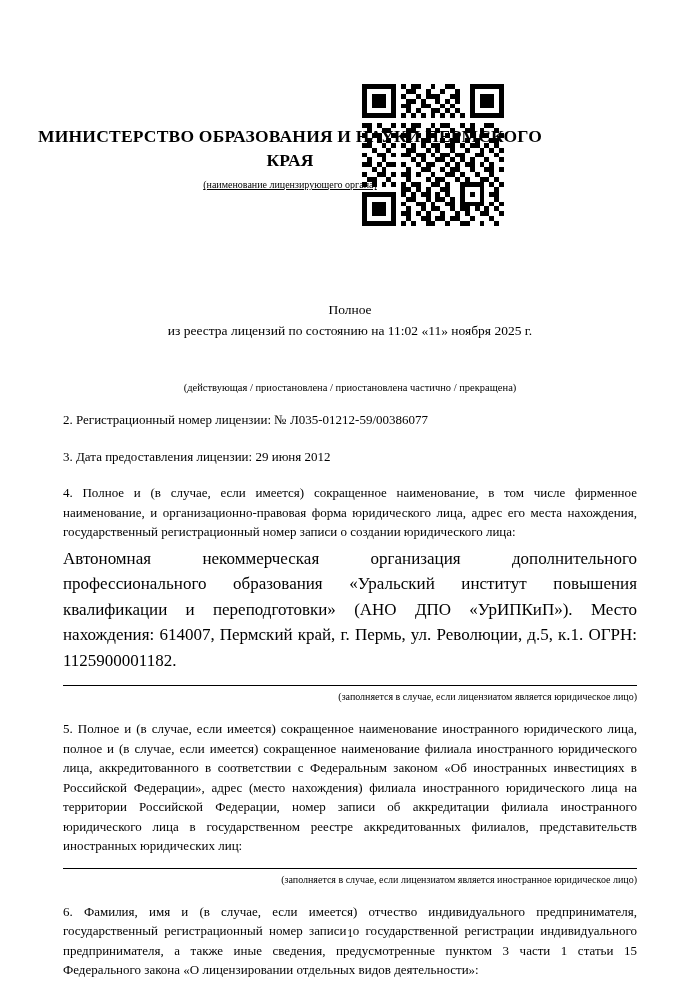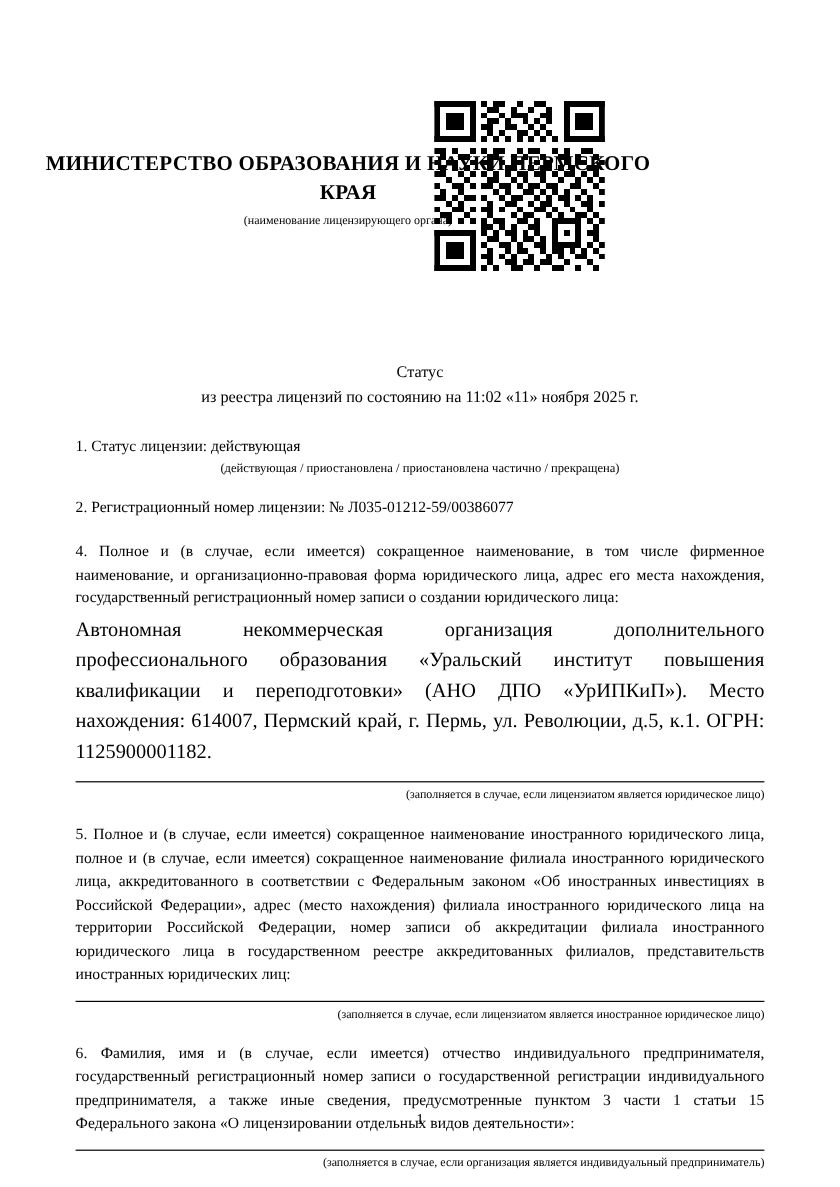--- a/index.html
+++ b/index.html
@@ -42,20 +42,21 @@
     font-size: 17.5px;
     font-weight: bold;
     line-height: 1.35;
     letter-spacing: 0.2px;
     padding: 0 150px 0 30px;
   }
   .org-subtitle {
     font-size: 10px;
     margin-top: 7px;
     padding: 0 150px 0 30px;
+    text-decoration: underline;
   }
 
   .doc-title {
     position: absolute;
     top: 300px;
     left: 0;
     width: 700px;
     text-align: center;
     font-size: 13.5px;
     line-height: 1.55;
@@ -70,21 +71,21 @@
   .item {
     font-size: 13px;
     line-height: 1.5;
     text-align: justify;
     text-justify: inter-word;
   }
   .item.gap { margin-top: 17px; }
   .note {
     font-size: 10.5px;
     text-align: center;
-    margin-top: 3px;
+    margin-top: 20px;
   }
   .note-small {
     font-size: 10px;
     text-align: right;
     margin-top: 5px;
   }
   .rule {
     border: none;
     border-top: 1px solid #000;
     margin: 12px 0 0 0;
@@ -360,31 +361,31 @@
       </g>
     </svg>
   </div>
 
   <div class="header-block">
     <div class="org-title">МИНИСТЕРСТВО ОБРАЗОВАНИЯ И НАУКИ ПЕРМСКОГО КРАЯ</div>
     <div class="org-subtitle">(наименование лицензирующего органа)</div>
   </div>
 
   <div class="doc-title">
-    <div>Статус</div>
+    <div>Полное</div>
     <div>из реестра лицензий по состоянию на 11:02 «11» ноября 2025 г.</div>
   </div>
 
   <div class="body">
 
-    <div class="item">1. Статус лицензии: действующая</div>
     <div class="note">(действующая / приостановлена / приостановлена частично / прекращена)</div>
 
     <div class="item gap">2. Регистрационный номер лицензии: № Л035-01212-59/00386077</div>
 
+    <div class="item gap">3. Дата предоставления лицензии: 29 июня 2012</div>
 
     <div class="item gap">4. Полное и (в случае, если имеется) сокращенное наименование, в том числе фирменное наименование, и организационно-правовая форма юридического лица, адрес его места нахождения, государственный регистрационный номер записи о создании юридического лица:</div>
     <div class="block-text">Автономная некоммерческая организация дополнительного профессионального образования «Уральский институт повышения квалификации и переподготовки» (АНО ДПО «УрИПКиП»). Место нахождения: 614007, Пермский край, г. Пермь, ул. Революции, д.5, к.1. ОГРН: 1125900001182.</div>
     <hr class="rule">
     <div class="note-small">(заполняется в случае, если лицензиатом является юридическое лицо)</div>
 
     <div class="item gap">5. Полное и (в случае, если имеется) сокращенное наименование иностранного юридического лица, полное и (в случае, если имеется) сокращенное наименование филиала иностранного юридического лица, аккредитованного в соответствии с Федеральным законом «Об иностранных инвестициях в Российской Федерации», адрес (место нахождения) филиала иностранного юридического лица на территории Российской Федерации, номер записи об аккредитации филиала иностранного юридического лица в государственном реестре аккредитованных филиалов, представительств иностранных юридических лиц:</div>
     <hr class="rule">
     <div class="note-small">(заполняется в случае, если лицензиатом является иностранное юридическое лицо)</div>
 

